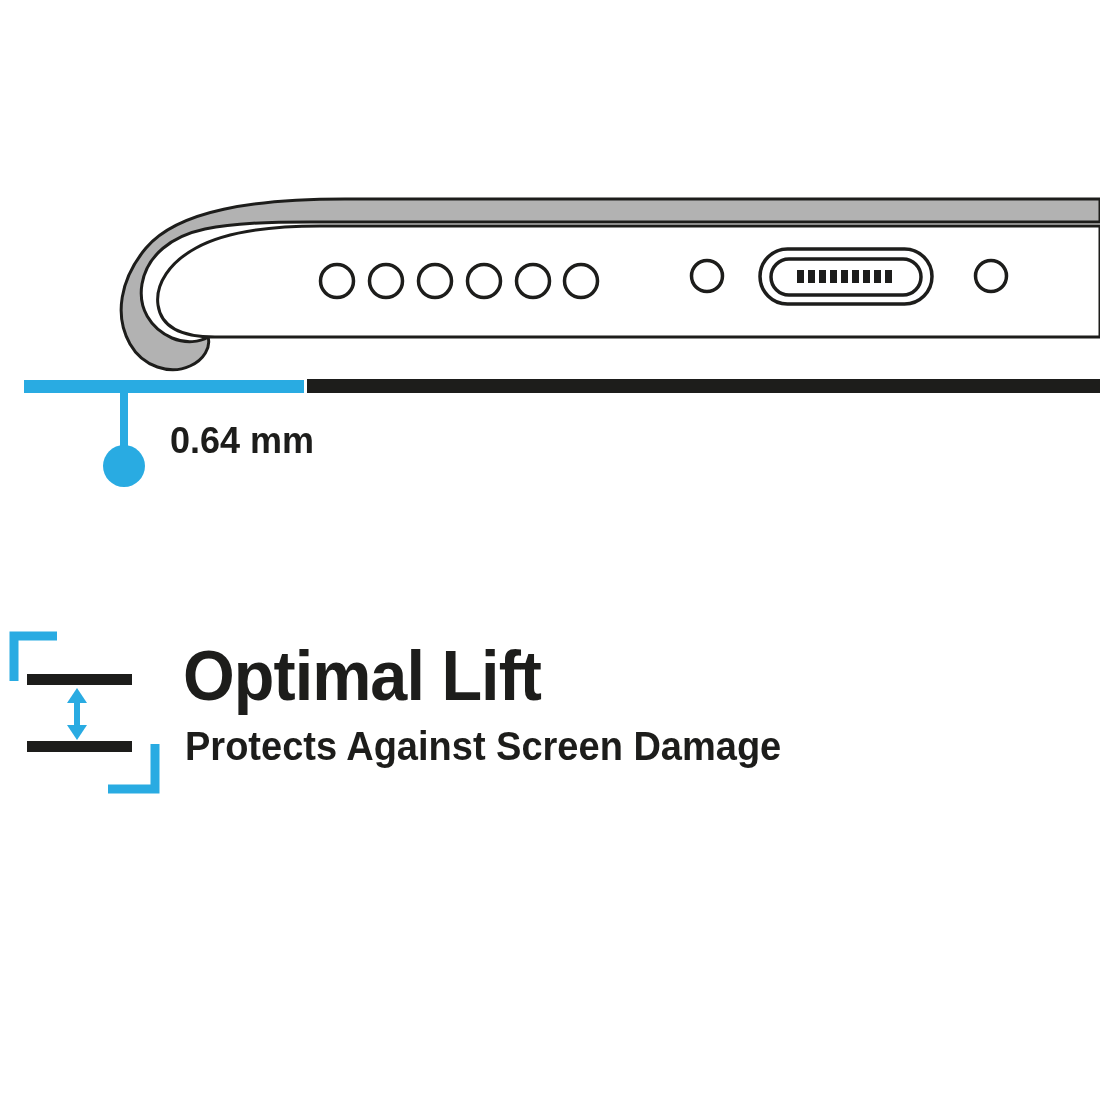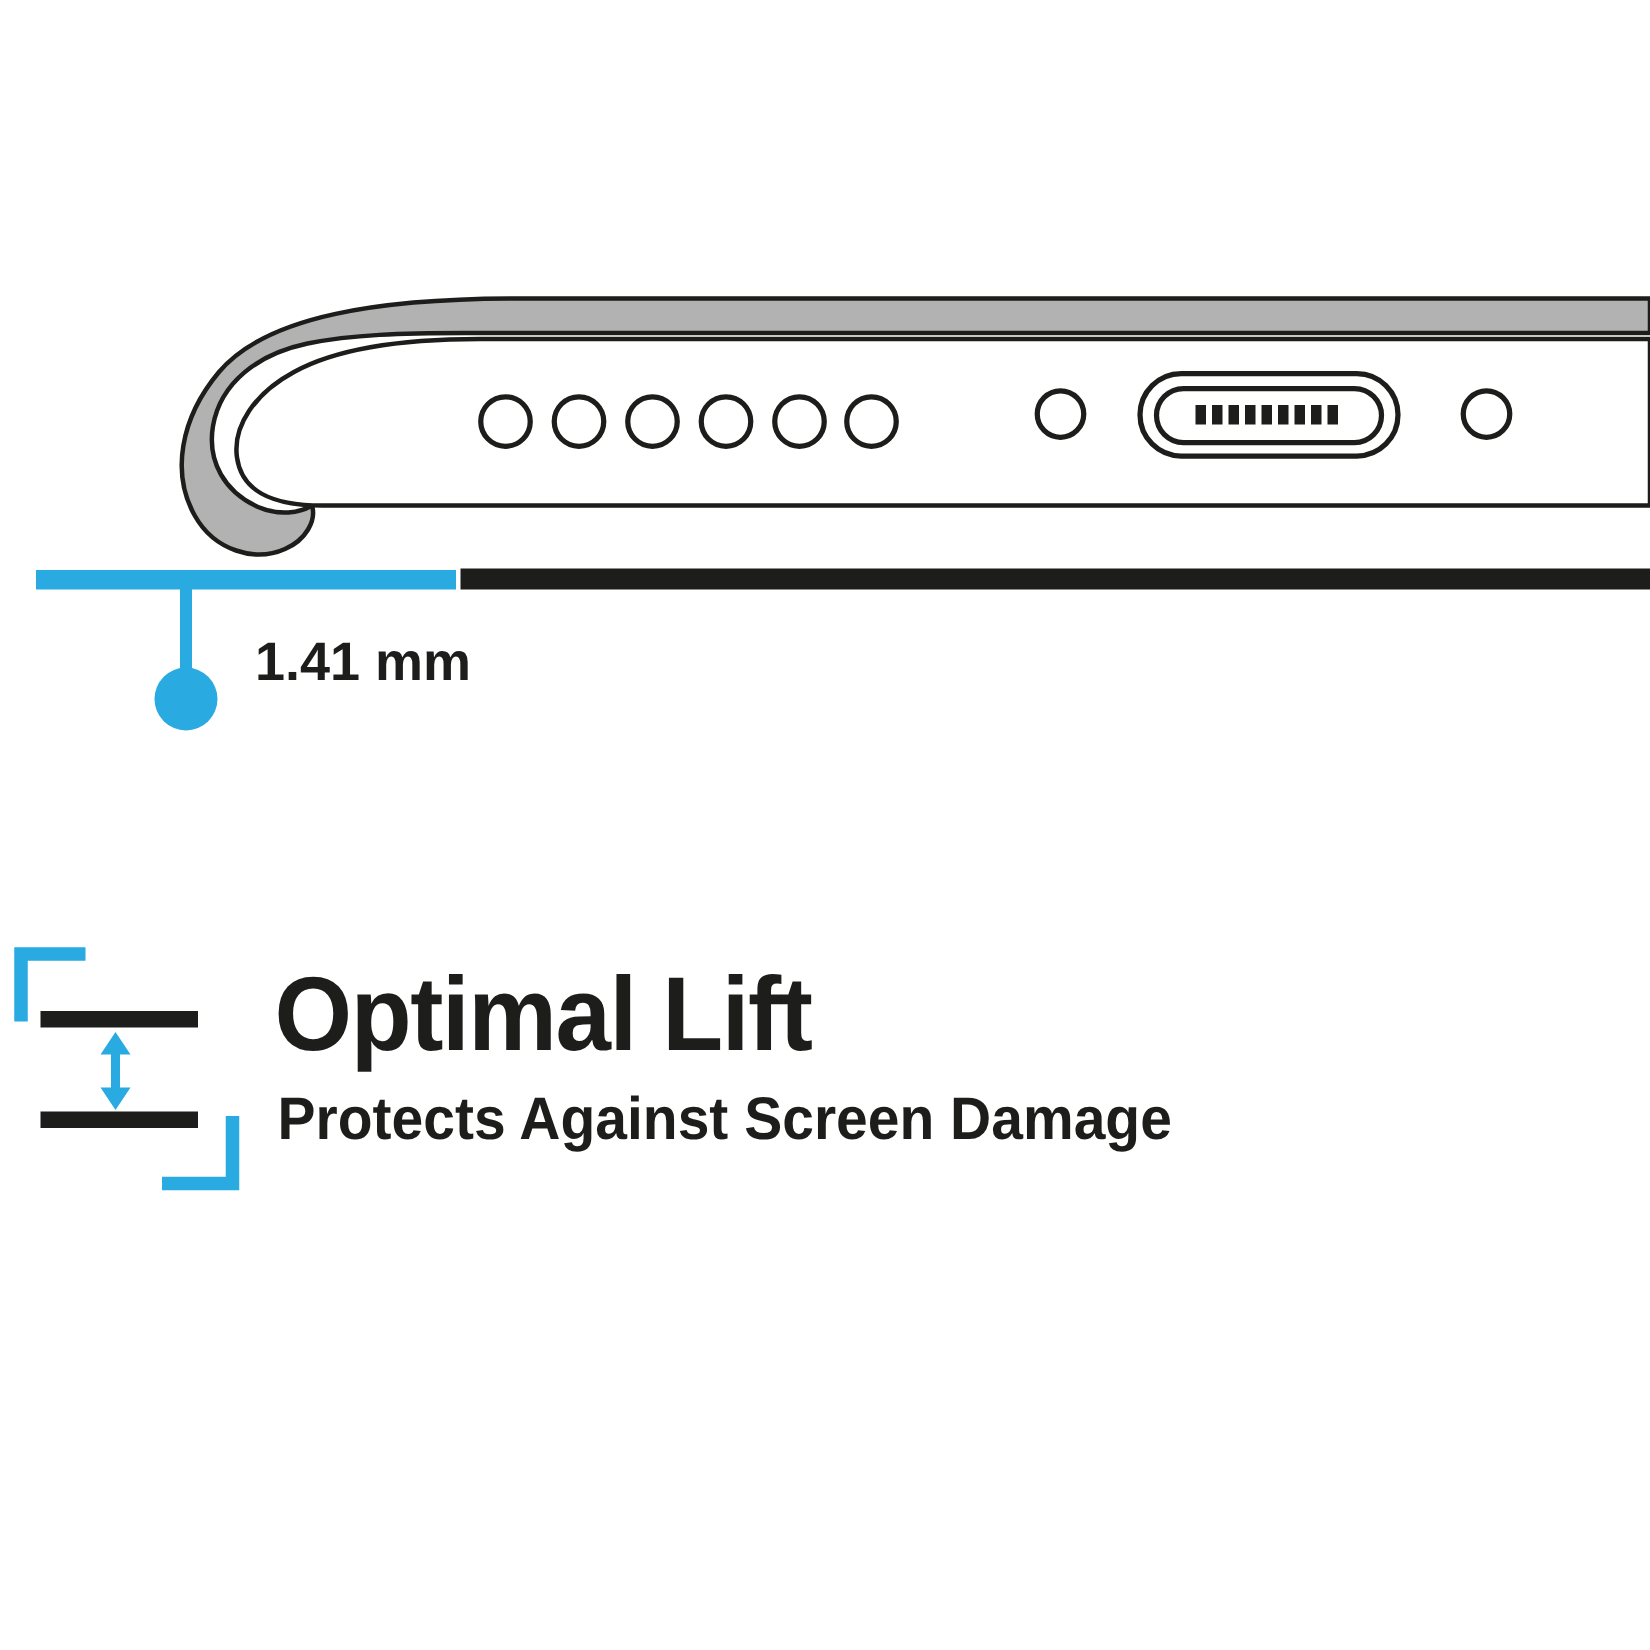--- a/index.html
+++ b/index.html
@@ -104,17 +104,17 @@
       <g>
         <line class="cyan-stroke" stroke-width="6" x1="77" y1="701" x2="77" y2="727"></line>
         <polygon class="cyan-fill" points="77,688 67,703 87,703"></polygon>
         <polygon class="cyan-fill" points="77,740 67,725 87,725"></polygon>
       </g>
       <rect class="ink-fill" x="27" y="741" width="105" height="11"></rect>
       <path class="cyan-stroke" stroke-width="9" d="M 108 789 L 155 789 L 155 744"></path>
     </g>
   </svg>
 
-  <div class="measure-label">1.41 mm</div>
+  <div class="measure-label">0.64 mm</div>
   <div class="title">Optimal Lift</div>
   <div class="subtitle">Protects Against Screen Damage</div>
 
 </div>
 
 </body></html>

